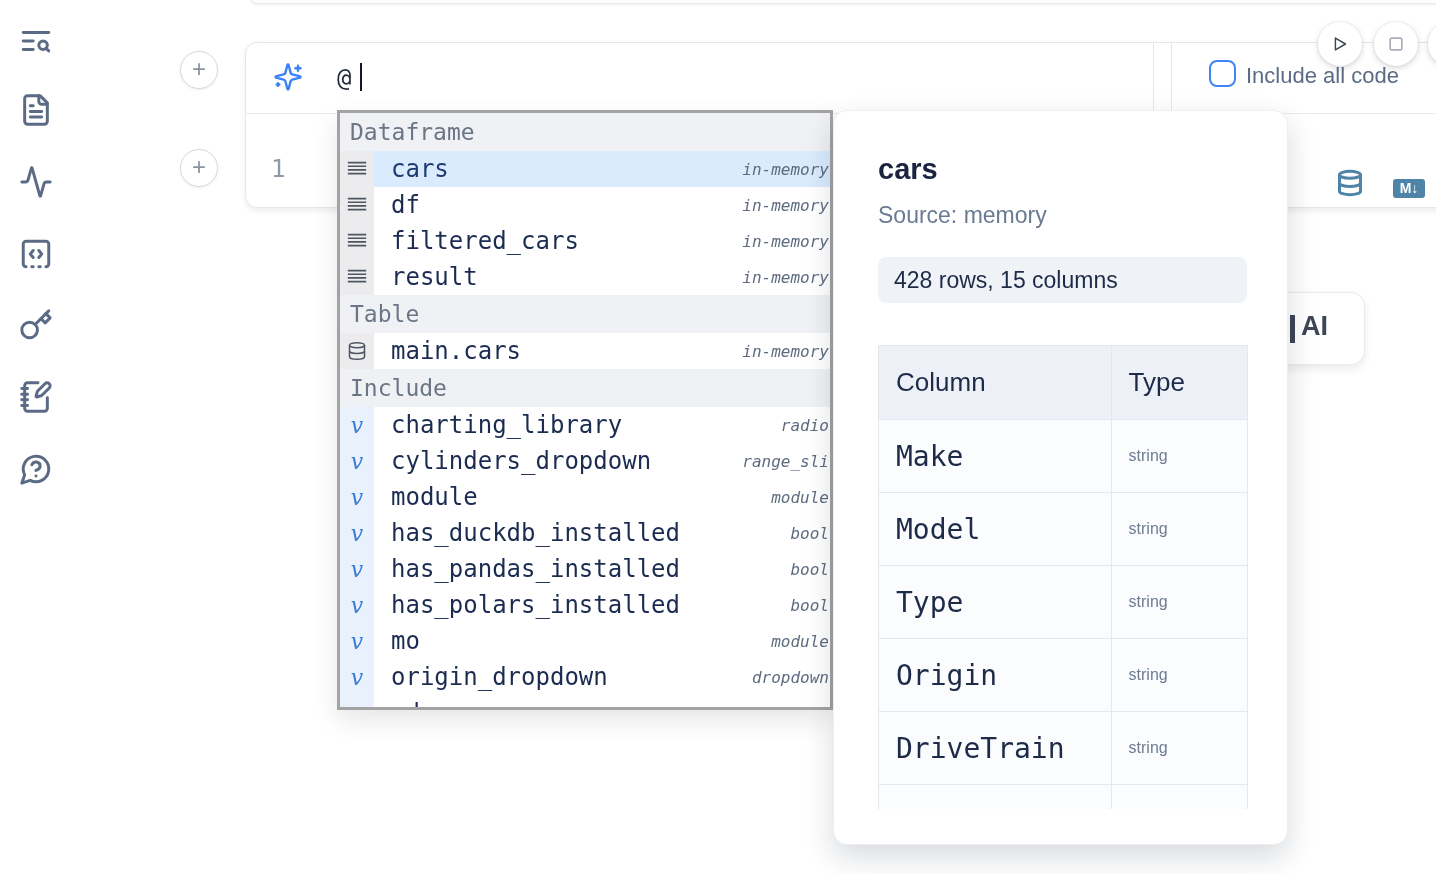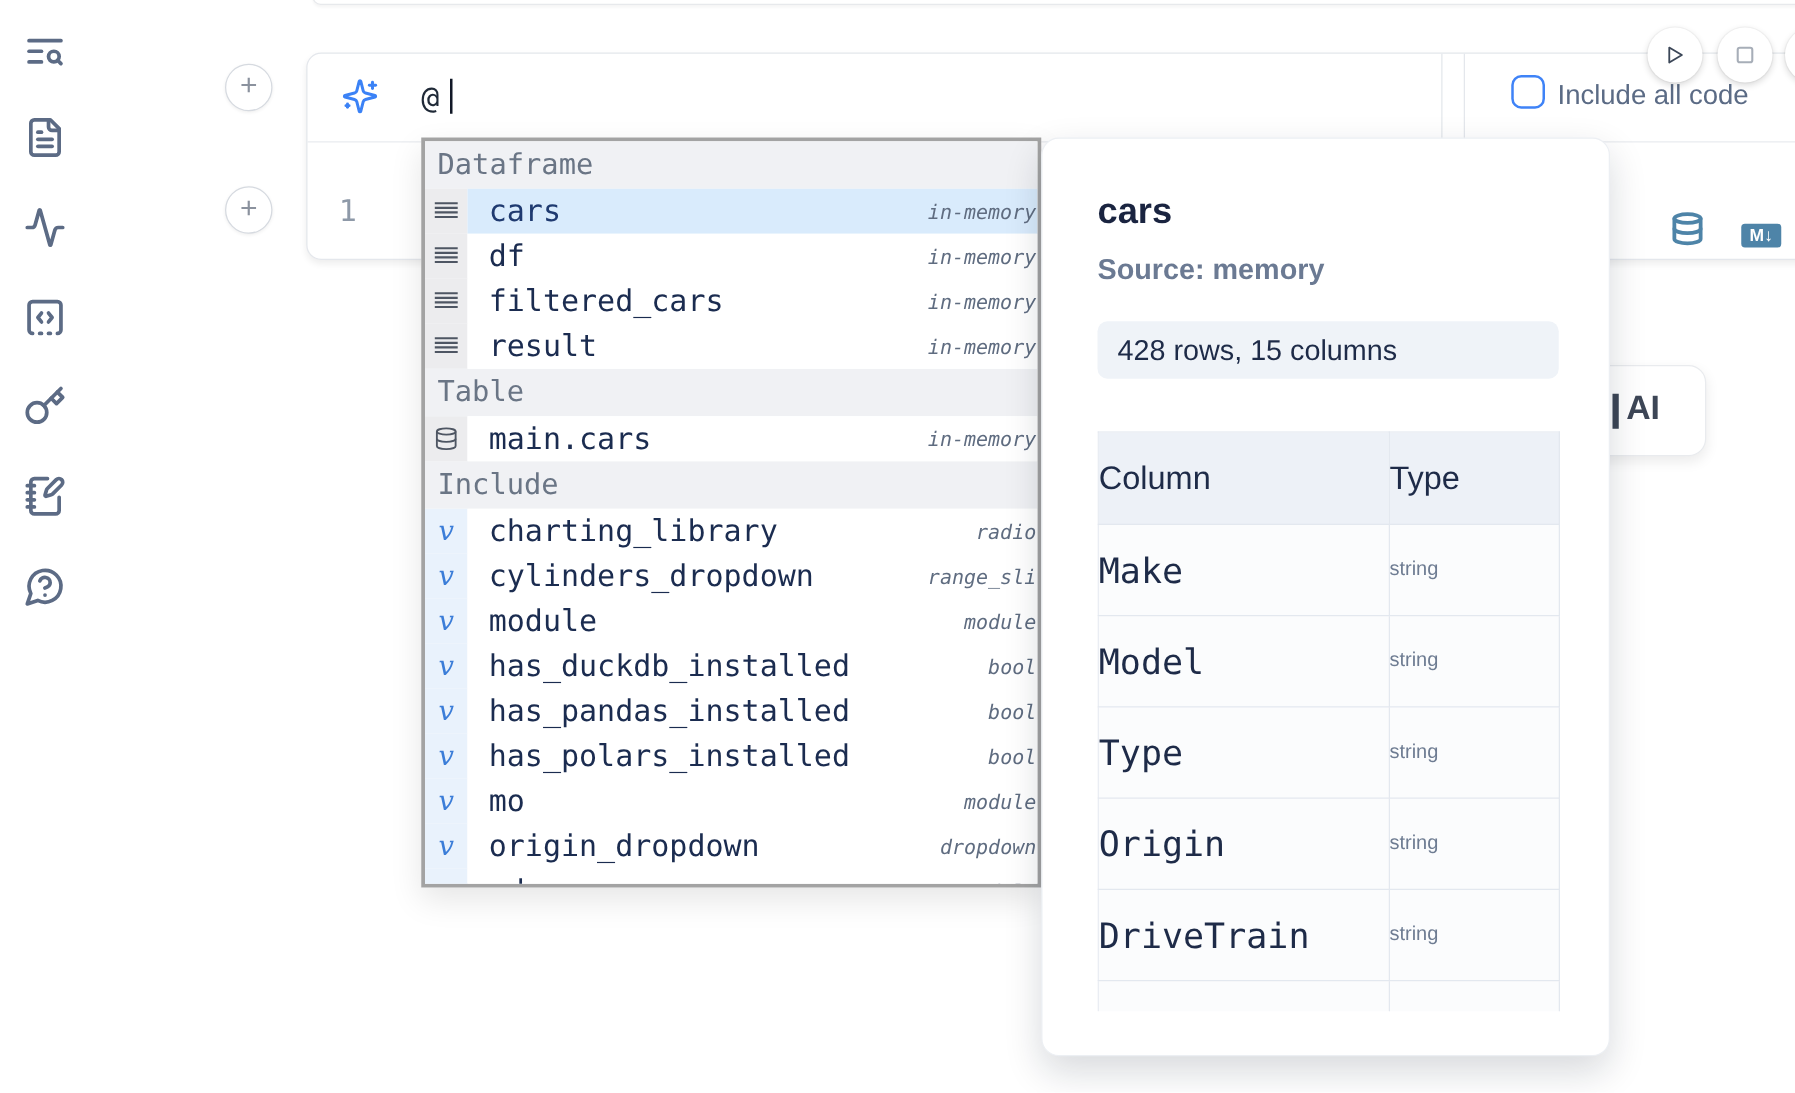--- a/index.html
+++ b/index.html
@@ -71,26 +71,26 @@
   .ac-row .rest { flex:1; display:flex; align-items:center; background:#fff; min-width:0; }
   .ac-row.sel .rest { background:#d9ebfc; }
   .ac-row .nm { margin-left:17px; font-size:24px; color:#1b2c50; white-space:nowrap; }
   .ac-row.sel .nm { color:#1f3a70; }
   .ac-row .tp { margin-left:auto; padding-right:1px; font-size:16px; color:#5f6c80; white-space:nowrap;font-style:italic; }
 
   
   .panel { left:833px; top:110px; width:455px; height:735px; background:#fff; border:1px solid #eceff3;
     border-radius:14px; box-shadow:0 12px 30px rgba(15,23,42,.16); z-index:10; padding:42px 0 0 44px; }
   .panel-title { font-size:29px; font-weight:bold; color:#1a2440; }
-  .panel-source { margin-top:16px; font-size:23px; color:#6b7a93;font-weight:bold; }
+  .panel-source { margin-top:16px; font-size:23px; color:#6b7a93; }
   .shape-pill { margin-top:28px; width:369px; height:46px; background:#eff3f8; border-radius:8px;
     line-height:46px; padding-left:16px; font-size:23px; color:#1e2b48; }
   .tbl-wrap { margin-top:42px; width:370px; height:464px; overflow:hidden; }
   table.schema { border-collapse:collapse; }
-  .schema th, .schema td { border:1px solid #e3e8ef; text-align:left; vertical-align:middle; }
+  .schema th, .schema td { border:1px solid #e3e8ef; padding-left:17px; text-align:left; vertical-align:middle; }
   .schema th { width:233px; height:74px; background:#edf1f7; font-size:26px; font-weight:500; color:#1e2b48; }
   .schema th.c2, .schema td.c2 { width:137px; }
   .schema td { height:73px; background:#fbfcfd; }
   .schema td.cname { font-family:"DejaVu Sans Mono",monospace; font-size:28px; color:#1e2b48; }
   .schema td.ctype { font-size:16px; color:#6e7c92; }
 </style>
 </head>
 <body>
 
 <div class="abs sidebar">

